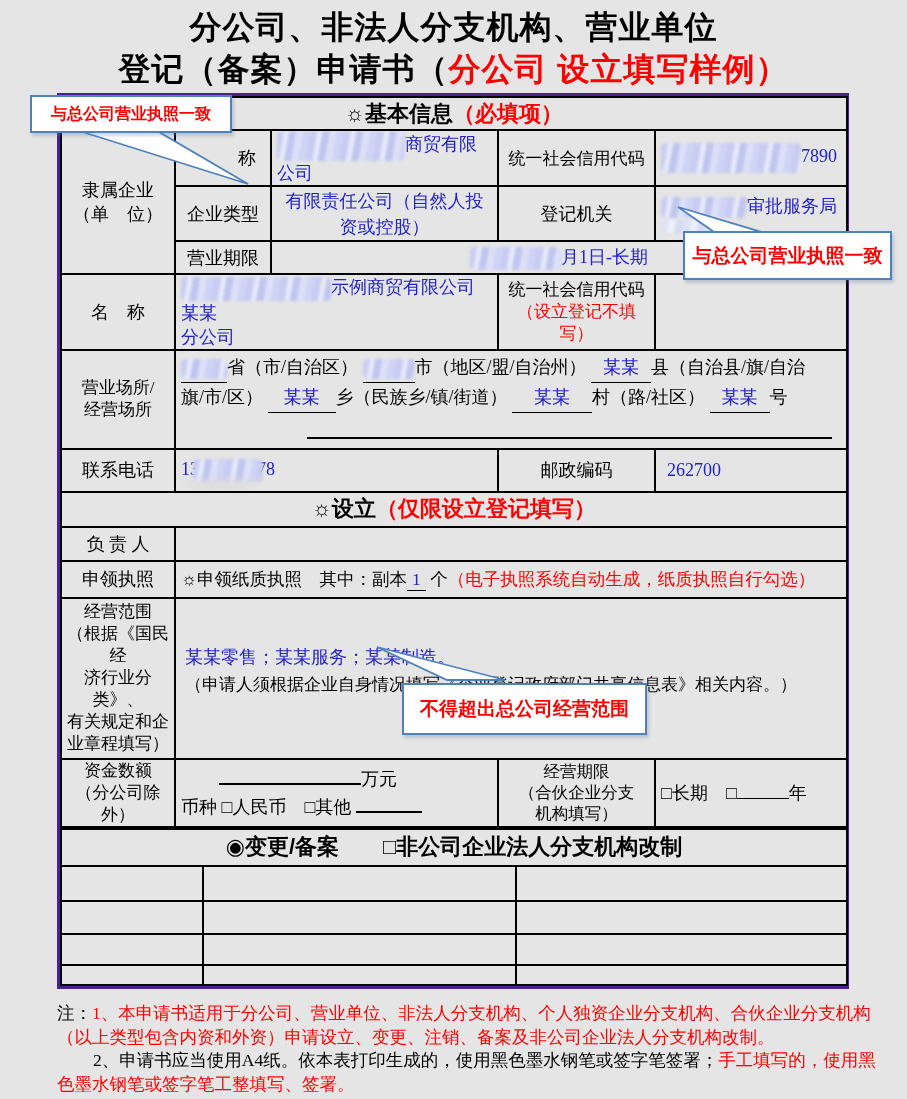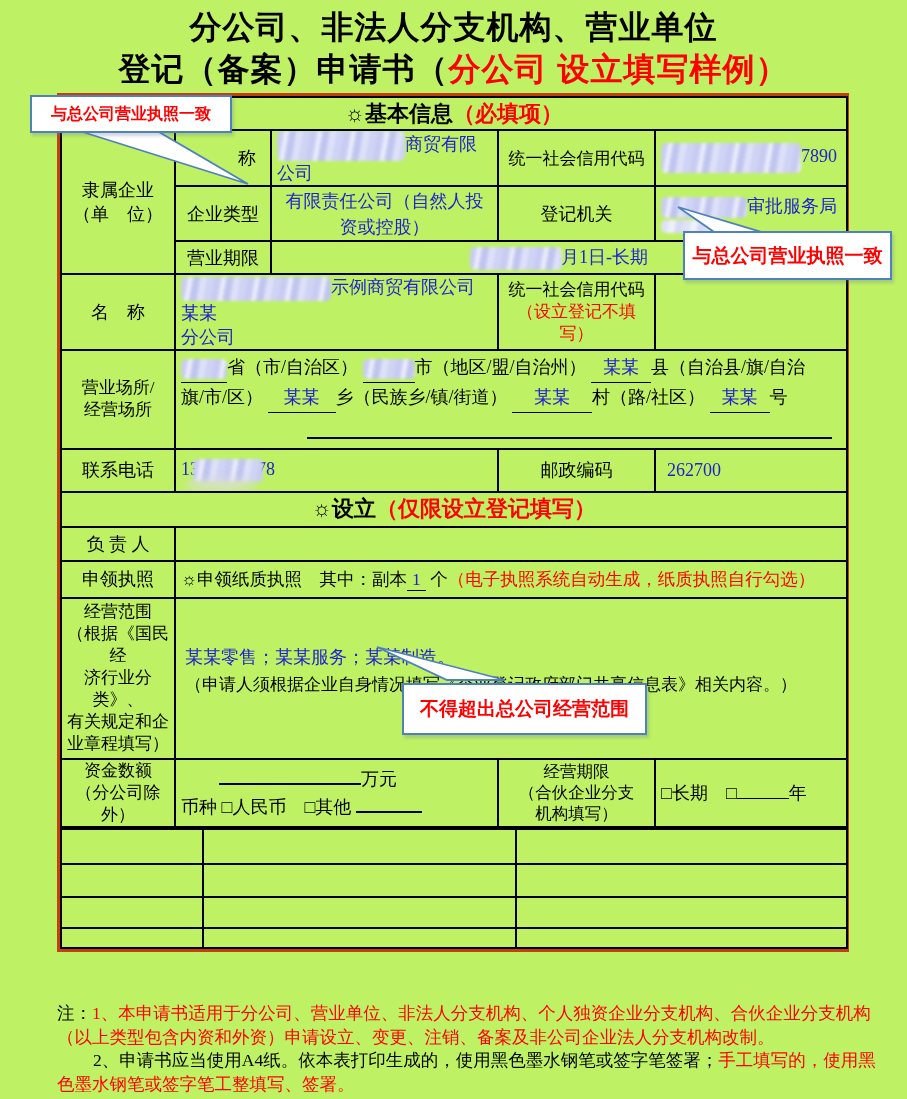--- a/index.html
+++ b/index.html
@@ -1,25 +1,25 @@
 <!DOCTYPE html>
 <html><head>
 <meta charset="utf-8">
 <style>
   html,body{margin:0;padding:0;background:#fff;}
-  .page{position:relative;width:907px;height:1099px;background:#bef264;overflow:hidden;
+  .page{position:relative;width:907px;height:1099px;background:#e5e5e5;overflow:hidden;
         font-family:"Liberation Serif","DejaVu Serif",serif;color:#000;}
   
   .title{position:absolute;top:6px;left:0;width:100%;text-align:center;
          font-family:"Liberation Sans","DejaVu Sans",sans-serif;font-weight:bold;
          font-size:32px;line-height:42px;letter-spacing:1px;}
   .red{color:#ff0000;}
   .blue{color:#2222cc;}
   
-  .tbl-wrap{position:absolute;left:57px;top:93px;width:786px;border:3px solid #c2410c;}
+  .tbl-wrap{position:absolute;left:57px;top:93px;width:786px;border:3px solid #4c1d95;}
   table{border-collapse:collapse;table-layout:fixed;width:100%;}
   td{border:2px solid #000;font-size:18px;padding:0 5px;vertical-align:middle;overflow:hidden;}
   td.sec{text-align:center;font-family:"Liberation Sans","DejaVu Sans",sans-serif;
          font-weight:bold;font-size:22px;border-top:2px solid #000;border-bottom:2px solid #000;}
   .lab{text-align:center;}
   tr.rh1>td{height:31px;} tr.r1>td{height:35px;} tr.r2>td{height:53px;}
   tr.r3>td{height:31px;} tr.r4>td{height:49px;} tr.r5>td{height:83px;}
   tr.r6>td{height:41px;} tr.rh2>td{height:33px;} tr.r7>td{height:32px;}
   tr.r8>td{height:35px;} tr.r9>td{height:159px;vertical-align:top;} tr.r10>td{height:65px;}
   tr.rh3>td{height:35px;} tr.rbh>td{height:37px;}
@@ -204,20 +204,25 @@
     </tbody>
       </table>
 
     <table>
       <colgroup>
           <col style="width:142px">
           <col style="width:313px">
           <col style="width:331px">
         </colgroup>
       <tbody>
+          <tr class="rh3">
+            <td class="sec" colspan="3">
+        <span>◉</span><span>变更/备案</span>　　<span>□</span><span>非公司企业法人分支机构改制</span>
+      </td>
+          </tr>
       <tr class="re1">
             <td></td>
             <td></td>
             <td></td>
           </tr>
       <tr class="re2">
             <td></td>
             <td></td>
             <td></td>
           </tr>

